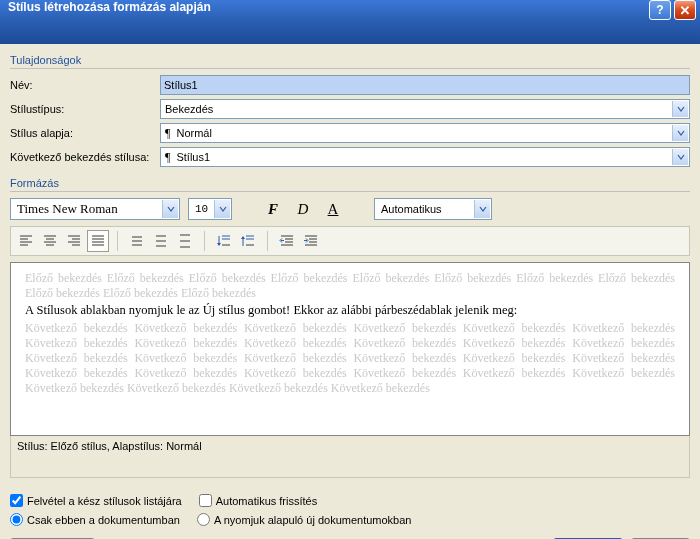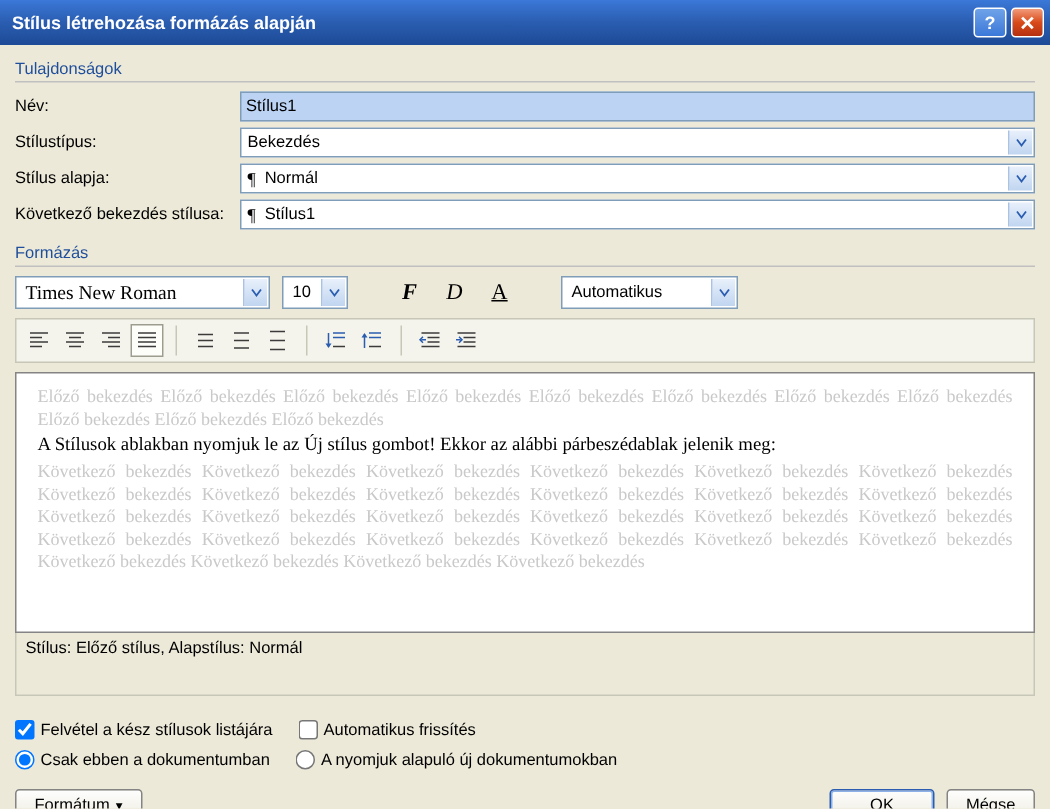--- a/index.html
+++ b/index.html
@@ -7,23 +7,23 @@
     margin: 0;
     font-family: Tahoma, Arial, sans-serif;
     font-size: 11px;
     background: #ece9d8;
     overflow: hidden;
     width: 700px;
     height: 539px;
   }
   .titlebar {
     background: linear-gradient(to bottom, #3b78d8 0%, #2a5db0 50%, #1d4a96 100%);
-    height: 30px;
+    height: 44px;
     display: flex;
-    align-items: center;
+    align-items: flex-start;
     padding: 0 4px 0 8px;
     color: #fff;
     font-weight: bold;
     font-size: 12px;
   }
   .titlebar .title { flex: 1; }
   .titlebtn {
     width: 22px; height: 20px;
     margin-left: 3px;
     border: 1px solid #fff;
@@ -98,21 +98,21 @@
   }
   .font-combo, .size-combo, .color-combo {
     height: 22px;
     border: 1px solid #7f9db9;
     background: #fff;
     position: relative;
     display:flex;align-items:center;
     padding: 0 20px 0 6px;
   }
   .font-combo { width: 170px; font-family:"Times New Roman",serif; font-size:13px;}
-  .size-combo { width: 44px; }
+  .size-combo { width: 44px; font-family: Liberation Mono, monospace; }
   .color-combo { width: 118px; }
 
   .toolbar {
     display: flex;
     align-items: center;
     gap: 2px;
     border: 1px solid #c7c7b8;
     background: #f4f3ec;
     padding: 3px 4px;
     margin-bottom: 6px;

